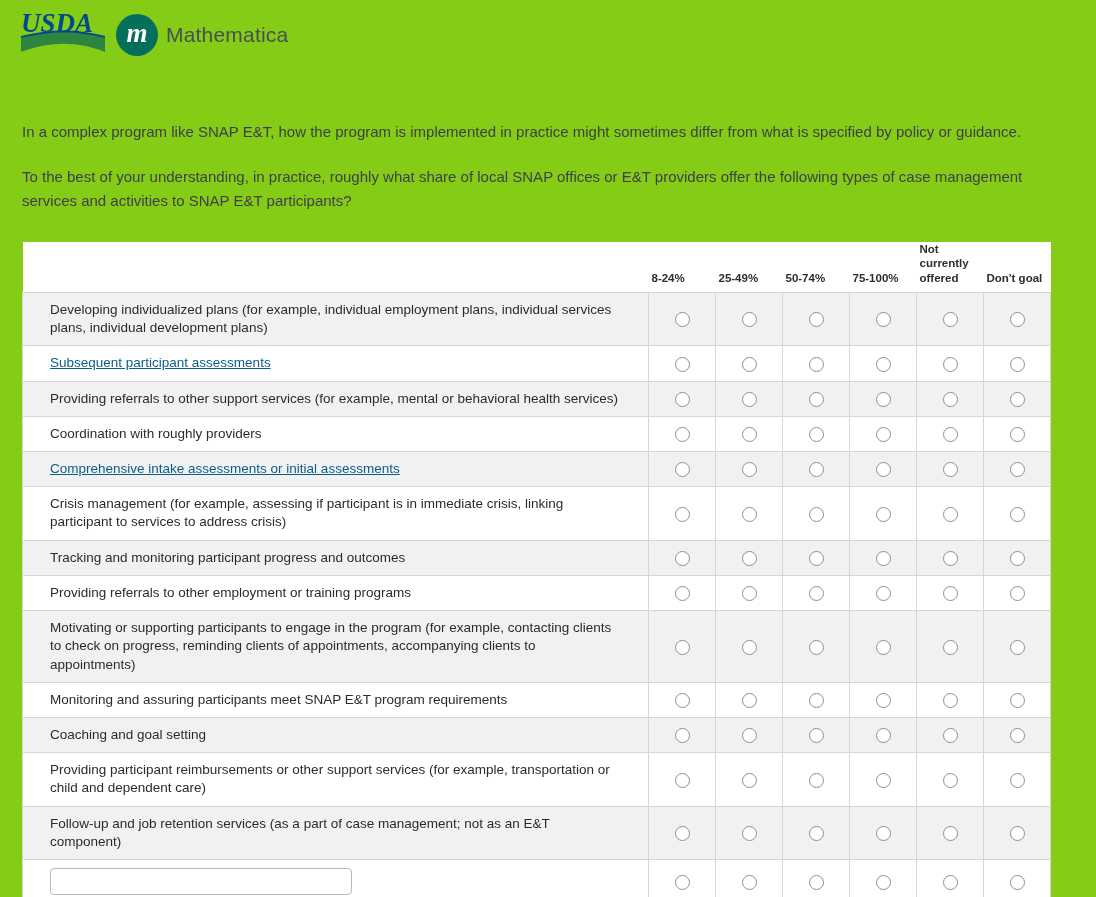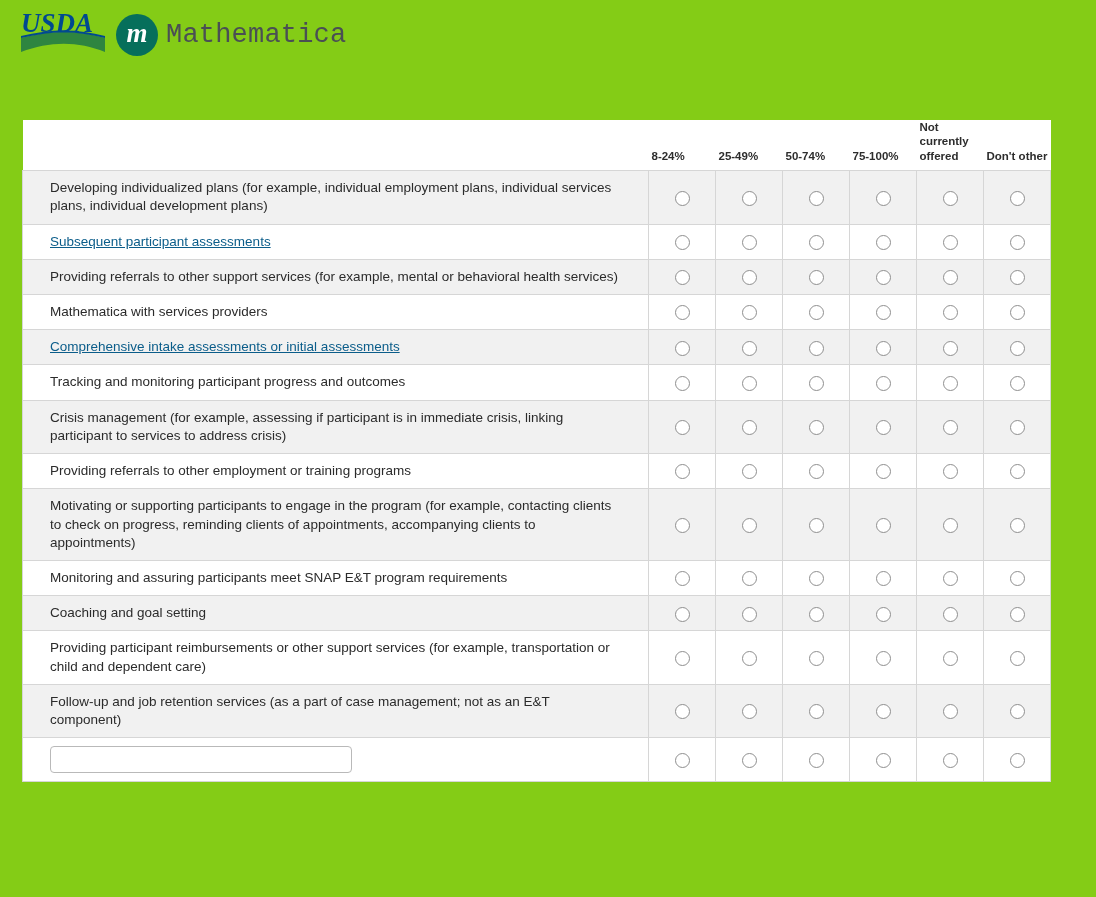--- a/index.html
+++ b/index.html
@@ -15,21 +15,21 @@
   html,body{margin:0;padding:0;background:#fff;}
   body{font-family:"Liberation Sans", sans-serif; color:var(--text);}
   .page{position:relative;width:1096px;min-height:897px;background:#84cc16;}
 
   
   .logo-row{display:flex;align-items:center;gap:10px;padding:8px 0 0 20px;height:62px;}
   .usda-logo{display:block;}
   .math-logo{display:flex;align-items:center;gap:8px;}
   .math-circle{width:42px;height:42px;border-radius:50%;background:var(--accent);display:flex;align-items:center;justify-content:center;}
   .math-m{color:#fff;font-family:"Liberation Serif", serif;font-style:italic;font-weight:bold;font-size:27px;line-height:1;margin-top:-3px;}
-  .math-word{font-size:27px;color:#4a4f54;letter-spacing:.2px;font-family:Liberation Mono, monospace;}
+  .math-word{font-size:21px;color:#4a4f54;letter-spacing:.2px;}
 
   
   .intro{margin:58px 24px 0 22px;max-width:1040px;}
   .intro p{margin:0 0 22px 0;font-size:15px;line-height:1.55;color:var(--text);}
 
   
   table.matrix{border-collapse:collapse;margin:30px 0 0 22px;width:1028px;table-layout:fixed;}
   table.matrix col.label-col{width:626px;}
   table.matrix col.radio-col{width:67px;}
   table.matrix thead th{border:none;background:#fff;font-size:11.5px;font-weight:bold;color:#2d2d2d;
@@ -56,41 +56,43 @@
     </svg>
     <div class="math-logo">
       <div class="math-circle">
         <span class="math-m">m</span>
       </div>
       <span class="math-word">Mathematica</span>
     </div>
   </div>
 
   <div class="intro">
+    <p>In a complex program like SNAP E&amp;T, how the program is implemented in practice might sometimes differ from what is specified by policy or guidance.</p>
+    <p>To the best of your understanding, in practice, roughly what share of local SNAP offices or E&amp;T providers offer the following types of case management services and activities to SNAP E&amp;T participants?</p>
   </div>
 
   <table class="matrix">
     <colgroup>
       <col class="label-col">
       <col class="radio-col">
         <col class="radio-col">
         <col class="radio-col">
       <col class="radio-col">
         <col class="radio-col">
         <col class="radio-col">
     </colgroup>
     <thead>
       <tr>
         <th></th>
         <th>8-24%</th>
         <th>25-49%</th>
         <th>50-74%</th>
         <th>75-100%</th>
         <th>Not currently offered</th>
-        <th>Don't other</th>
+        <th>Don't goal</th>
       </tr>
     </thead>
     <tbody id="matrix-body">
         <tr>
       <td class="label-cell">
         <span class="label-text">Developing individualized plans (for example, individual employment plans, individual services plans, individual development plans)</span>
         
       </td>
       <td class="radio-cell"><span class="radio"></span></td>
       <td class="radio-cell"><span class="radio"></span></td>
@@ -118,21 +120,21 @@
       </td>
       <td class="radio-cell"><span class="radio"></span></td>
       <td class="radio-cell"><span class="radio"></span></td>
       <td class="radio-cell"><span class="radio"></span></td>
       <td class="radio-cell"><span class="radio"></span></td>
       <td class="radio-cell"><span class="radio"></span></td>
       <td class="radio-cell"><span class="radio"></span></td>
     </tr>
         <tr>
       <td class="label-cell">
-        <span class="label-text">Mathematica with services providers</span>
+        <span class="label-text">Coordination with roughly providers</span>
         
       </td>
       <td class="radio-cell"><span class="radio"></span></td>
       <td class="radio-cell"><span class="radio"></span></td>
       <td class="radio-cell"><span class="radio"></span></td>
       <td class="radio-cell"><span class="radio"></span></td>
       <td class="radio-cell"><span class="radio"></span></td>
       <td class="radio-cell"><span class="radio"></span></td>
     </tr>
         <tr class="row-link">
@@ -142,33 +144,33 @@
       </td>
       <td class="radio-cell"><span class="radio"></span></td>
       <td class="radio-cell"><span class="radio"></span></td>
       <td class="radio-cell"><span class="radio"></span></td>
       <td class="radio-cell"><span class="radio"></span></td>
       <td class="radio-cell"><span class="radio"></span></td>
       <td class="radio-cell"><span class="radio"></span></td>
     </tr>
         <tr>
       <td class="label-cell">
+        <span class="label-text">Crisis management (for example, assessing if participant is in immediate crisis, linking participant to services to address crisis)</span>
+        
+      </td>
+      <td class="radio-cell"><span class="radio"></span></td>
+      <td class="radio-cell"><span class="radio"></span></td>
+      <td class="radio-cell"><span class="radio"></span></td>
+      <td class="radio-cell"><span class="radio"></span></td>
+      <td class="radio-cell"><span class="radio"></span></td>
+      <td class="radio-cell"><span class="radio"></span></td>
+    </tr>
+        <tr>
+      <td class="label-cell">
         <span class="label-text">Tracking and monitoring participant progress and outcomes</span>
-        
-      </td>
-      <td class="radio-cell"><span class="radio"></span></td>
-      <td class="radio-cell"><span class="radio"></span></td>
-      <td class="radio-cell"><span class="radio"></span></td>
-      <td class="radio-cell"><span class="radio"></span></td>
-      <td class="radio-cell"><span class="radio"></span></td>
-      <td class="radio-cell"><span class="radio"></span></td>
-    </tr>
-        <tr>
-      <td class="label-cell">
-        <span class="label-text">Crisis management (for example, assessing if participant is in immediate crisis, linking participant to services to address crisis)</span>
         
       </td>
       <td class="radio-cell"><span class="radio"></span></td>
       <td class="radio-cell"><span class="radio"></span></td>
       <td class="radio-cell"><span class="radio"></span></td>
       <td class="radio-cell"><span class="radio"></span></td>
       <td class="radio-cell"><span class="radio"></span></td>
       <td class="radio-cell"><span class="radio"></span></td>
     </tr>
         <tr>

